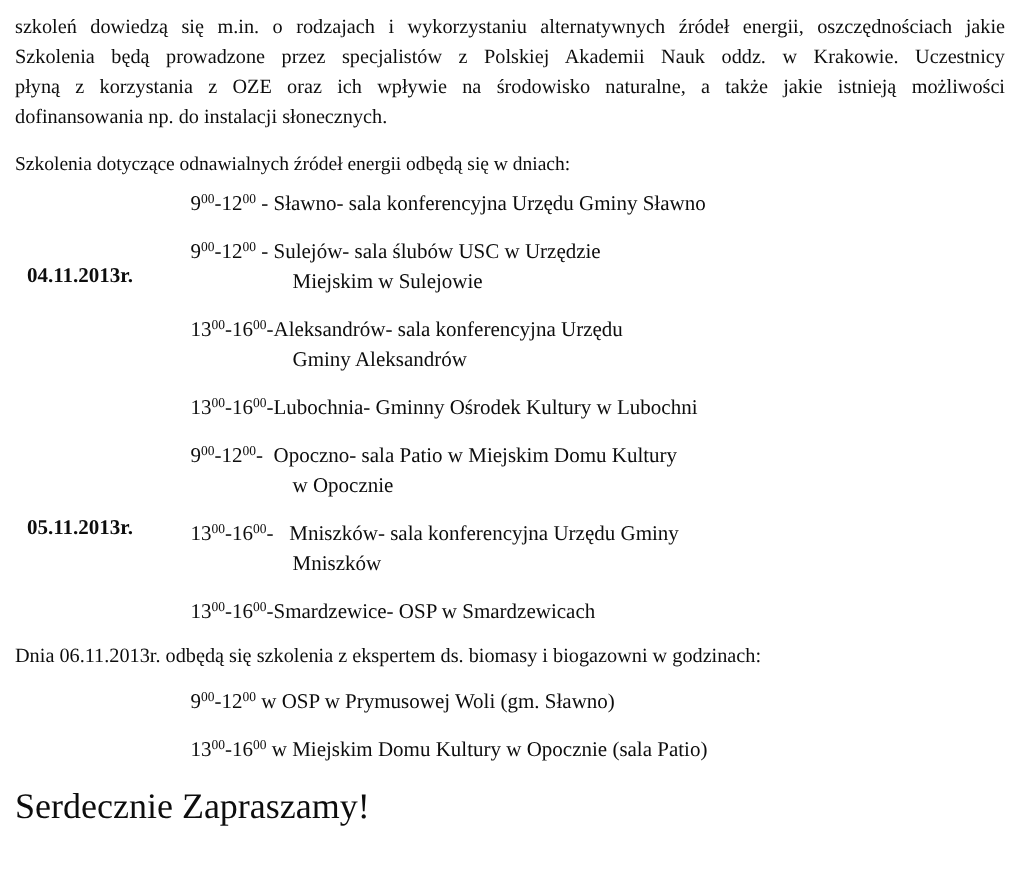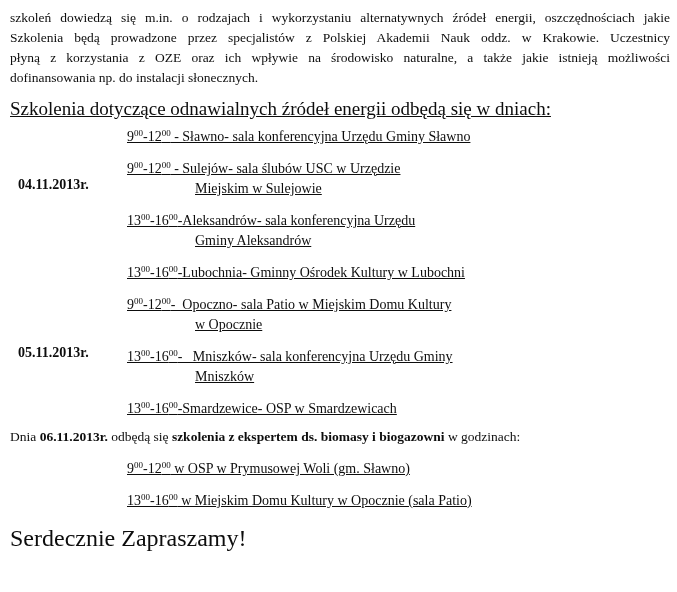--- a/index.html
+++ b/index.html
@@ -22,41 +22,39 @@
     line-height: 20px;
     white-space: nowrap;
     text-align: justify;
     text-align-last: justify;
   }
   .intro-line.last {
     text-align-last: left;
   }
   .heading {
     margin-top: 11px;
-    font-size: 19px;
+    font-size: 13px;
     line-height: 20px;
-    text-decoration: underline;
   }
   .schedule {
     margin-top: 8px;
   }
   .day-row {
     display: grid;
     grid-template-columns: 109px 1fr;
     padding-left: 8px;
   }
   .day-date {
     font-weight: bold;
     font-size: 14px;
     line-height: 20px;
     margin-top: 48px;
   }
   .entry {
     margin-bottom: 12px;
-    text-decoration: underline;
   }
   .entry-line {
     font-size: 14px;
     line-height: 20px;
     white-space: pre-wrap;
   }
   .entry-line.cont {
     padding-left: 68px;
   }
   sup.tsup {
@@ -65,21 +63,21 @@
     vertical-align: baseline;
     position: relative;
     top: -5px;
   }
   .biomass {
     margin-top: -4px;
     font-size: 13.5px;
     line-height: 20px;
   }
   .biomass .b {
-    font-weight: bold;
+    font-weight: normal;
   }
   .biomass-entries {
     margin-top: 12px;
     padding-left: 117px;
   }
   .closing {
     font-size: 24px;
     line-height: 30px;
   }
 </style>

